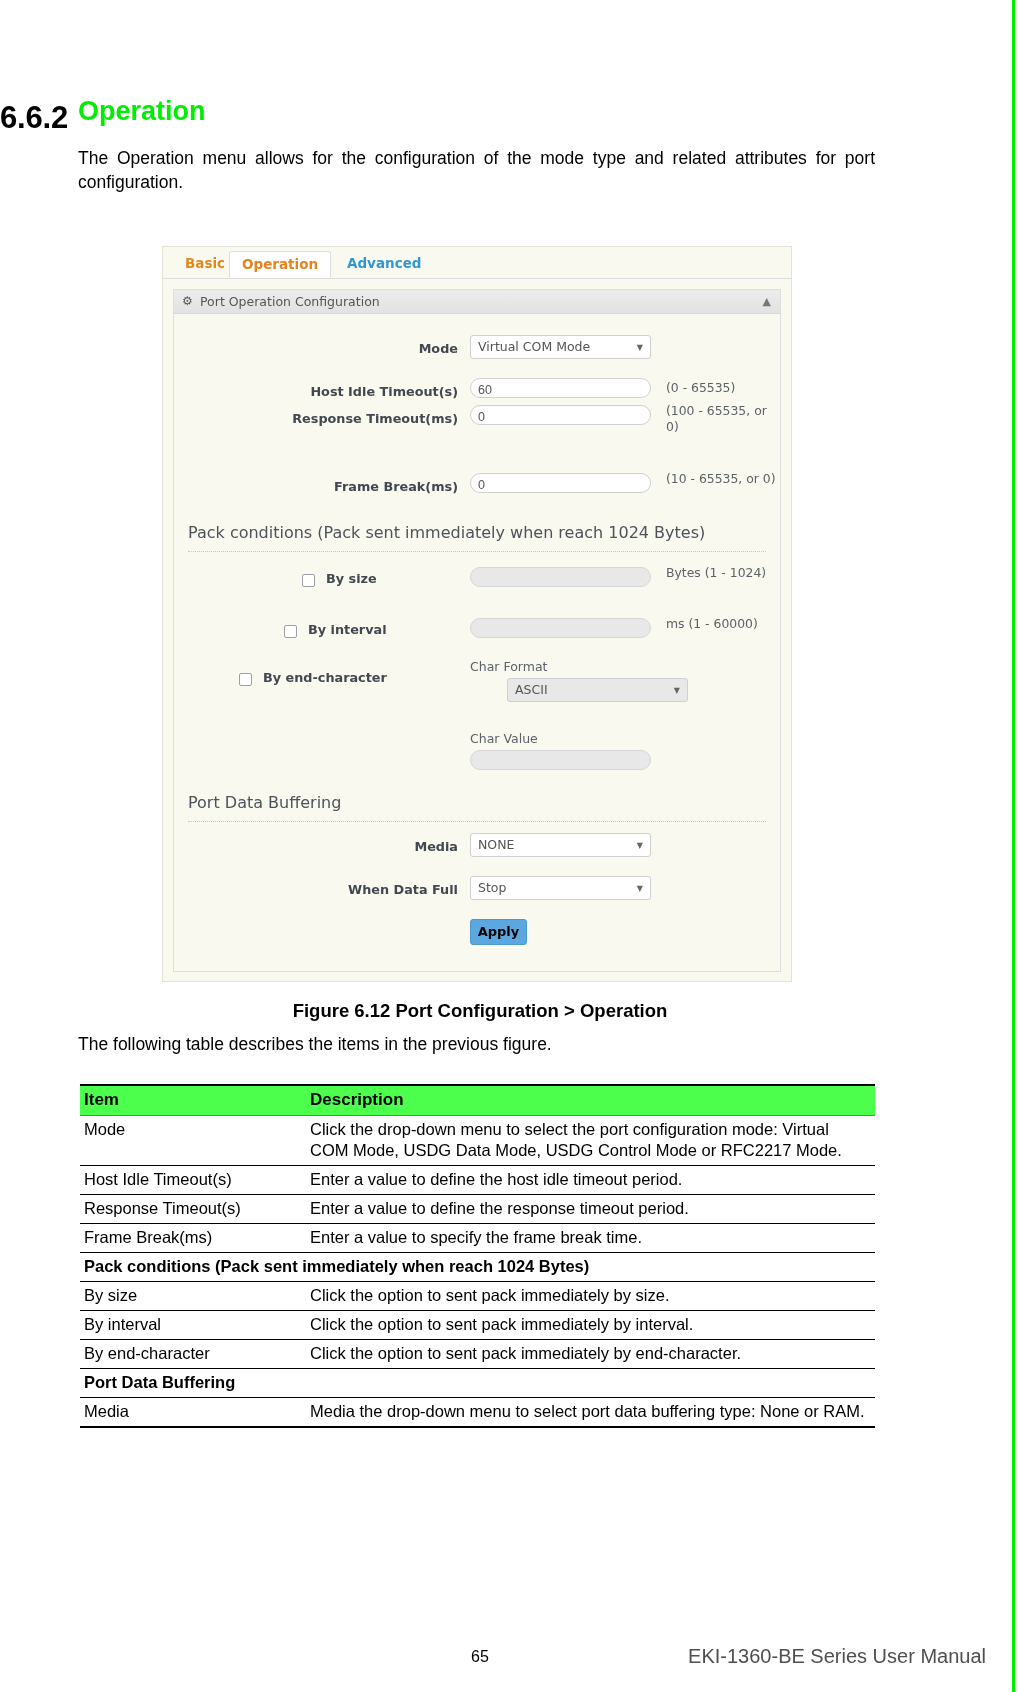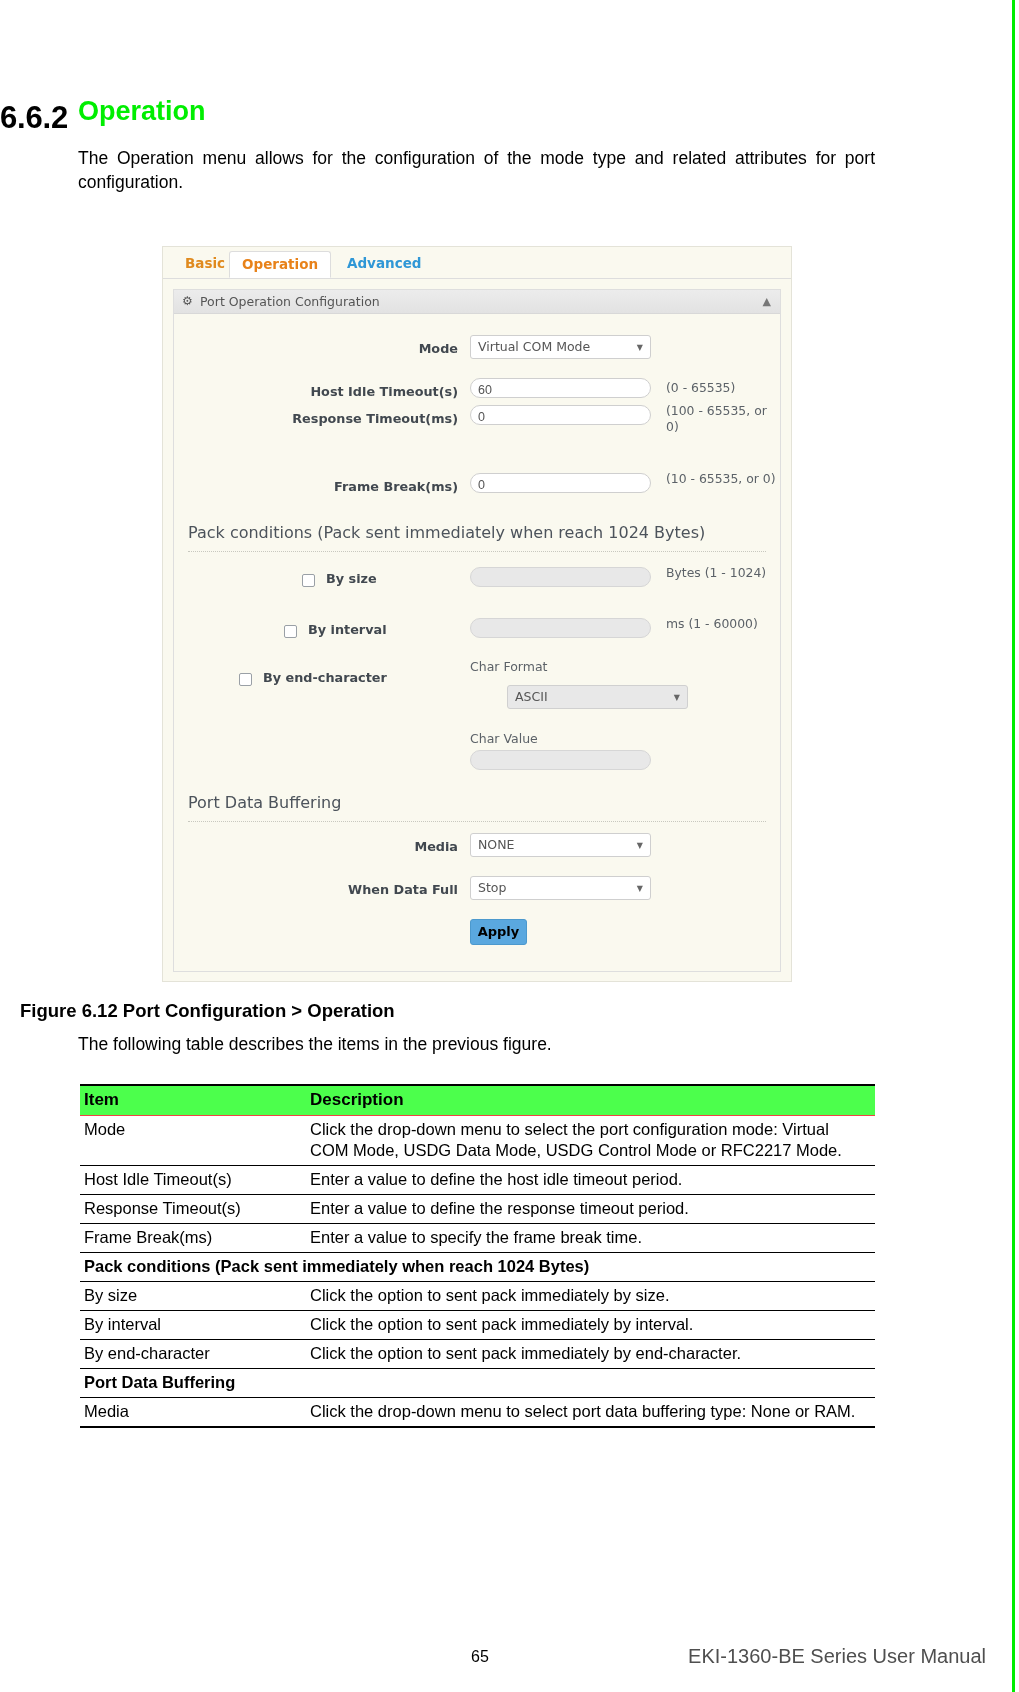--- a/index.html
+++ b/index.html
@@ -124,22 +124,22 @@
   .subcap { position:absolute; font-size:12.5px; color:#5c6268; }
   .applybtn {
     position:absolute; left:296px; width:55px; height:24px;
     background:#5aa8df; border:1px solid #4c99cd; border-radius:3px;
     color:#000000; font-size:13px; font-weight:bold; text-align:center;
     line-height:23px;
   }
 
   
   .figcap {
-    position:absolute; left:0; width:960px; text-align:left;
-    font-size:18.5px; font-weight:bold;padding-left:20px;
+    position:absolute; left:0; width:960px; text-align:center;
+    font-size:18.5px; font-weight:bold;
   }
 
   
   .tbl {
     position:absolute; left:80px; top:1084px; width:795px;
     border-collapse:collapse; font-size:16.5px;
   }
   .tbl td, .tbl th { vertical-align:top; padding:3px 4px 4px 4px; }
   .tbl thead th {
     background:#4cff4c; text-align:left; font-weight:bold;
@@ -245,21 +245,21 @@
           <div class="ctl" style="left:296px;">
             <div class="inp dis"></div>
           </div>
           <div class="hint" style="top:-2px;">ms (1 - 60000)</div>
         </div>
 
         <div class="cbrow" style="top:352px; height:70px;">
           <div class="cb" style="left:65px; top:8px;"></div>
           <div class="cblbl" style="left:89px; top:5px;">By end-character</div>
           <div class="subcap" style="left:296px; top:-6px;">Char Format</div>
-          <div class="ctl" style="left:296px; top:20px;padding-left:37px;">
+          <div class="ctl" style="left:296px; top:13px;padding-left:37px;">
             <div class="sel grey">
               <span>ASCII</span>
               <span class="arw">▼</span>
             </div>
           </div>
         </div>
 
         <div class="cbrow" style="top:418px; height:50px;">
           <div class="subcap" style="left:296px; top:0px;">Char Value</div>
           <div class="ctl" style="left:296px; top:19px;">
@@ -337,21 +337,21 @@
       <tr>
         <td class="col1">By end-character</td>
         <td>Click the option to sent pack immediately by end-character.</td>
       </tr>
       <tr class="grp">
         <td class="col1">Port Data Buffering</td>
         <td></td>
       </tr>
       <tr class="lastrow">
         <td class="col1">Media</td>
-        <td>Click the drop-down menu to select port data buffering type: None or RAM.</td>
+        <td>Media the drop-down menu to select port data buffering type: None or RAM.</td>
       </tr>
     </tbody>
   </table>
 
   <div class="pgnum">65</div>
   <div class="manual">EKI-1360-BE Series User Manual</div>
 
 </div>
 
 </body></html>

